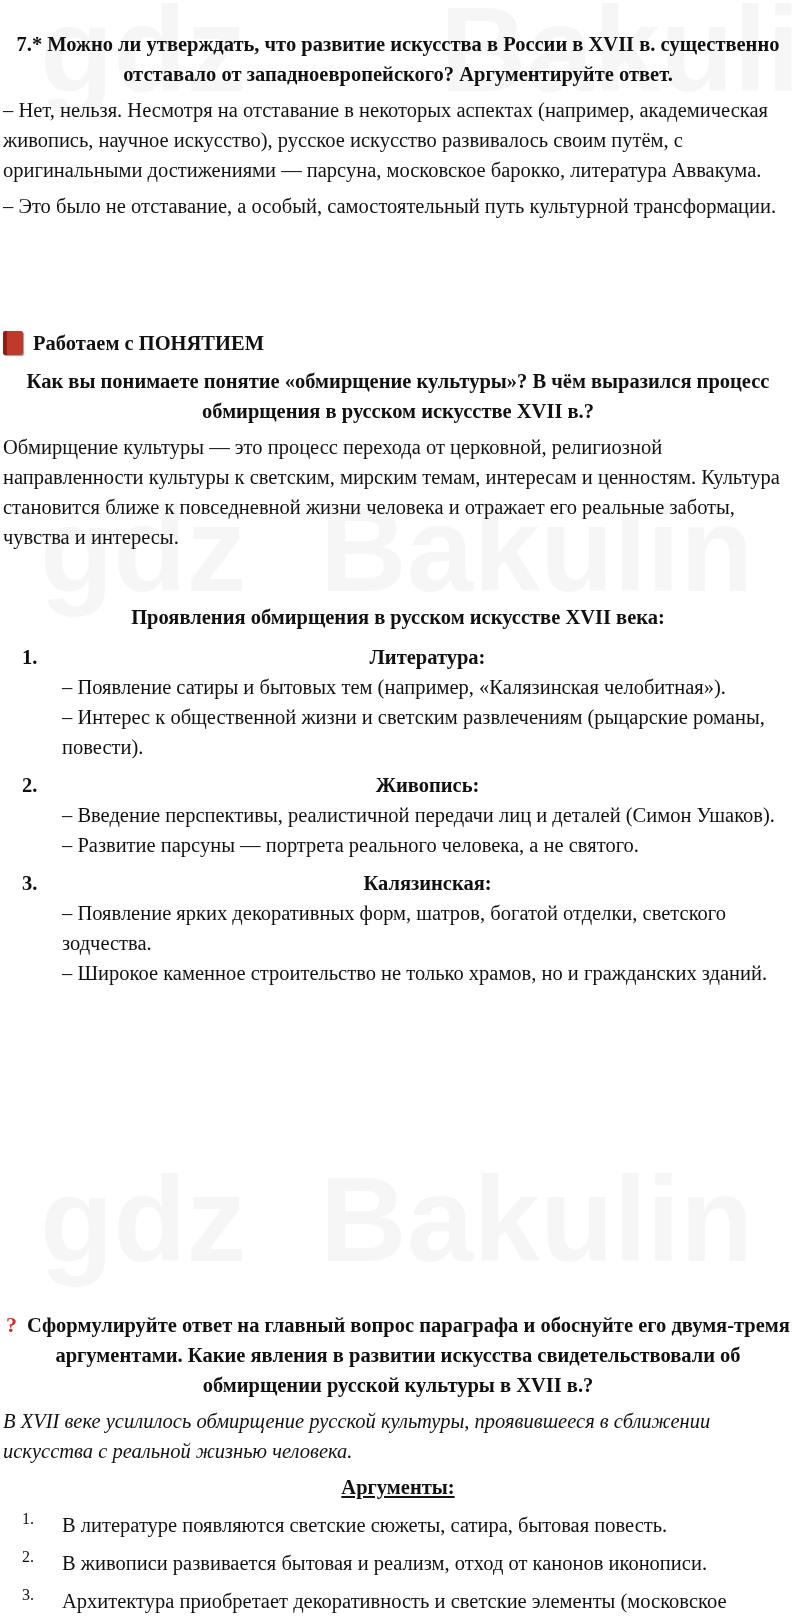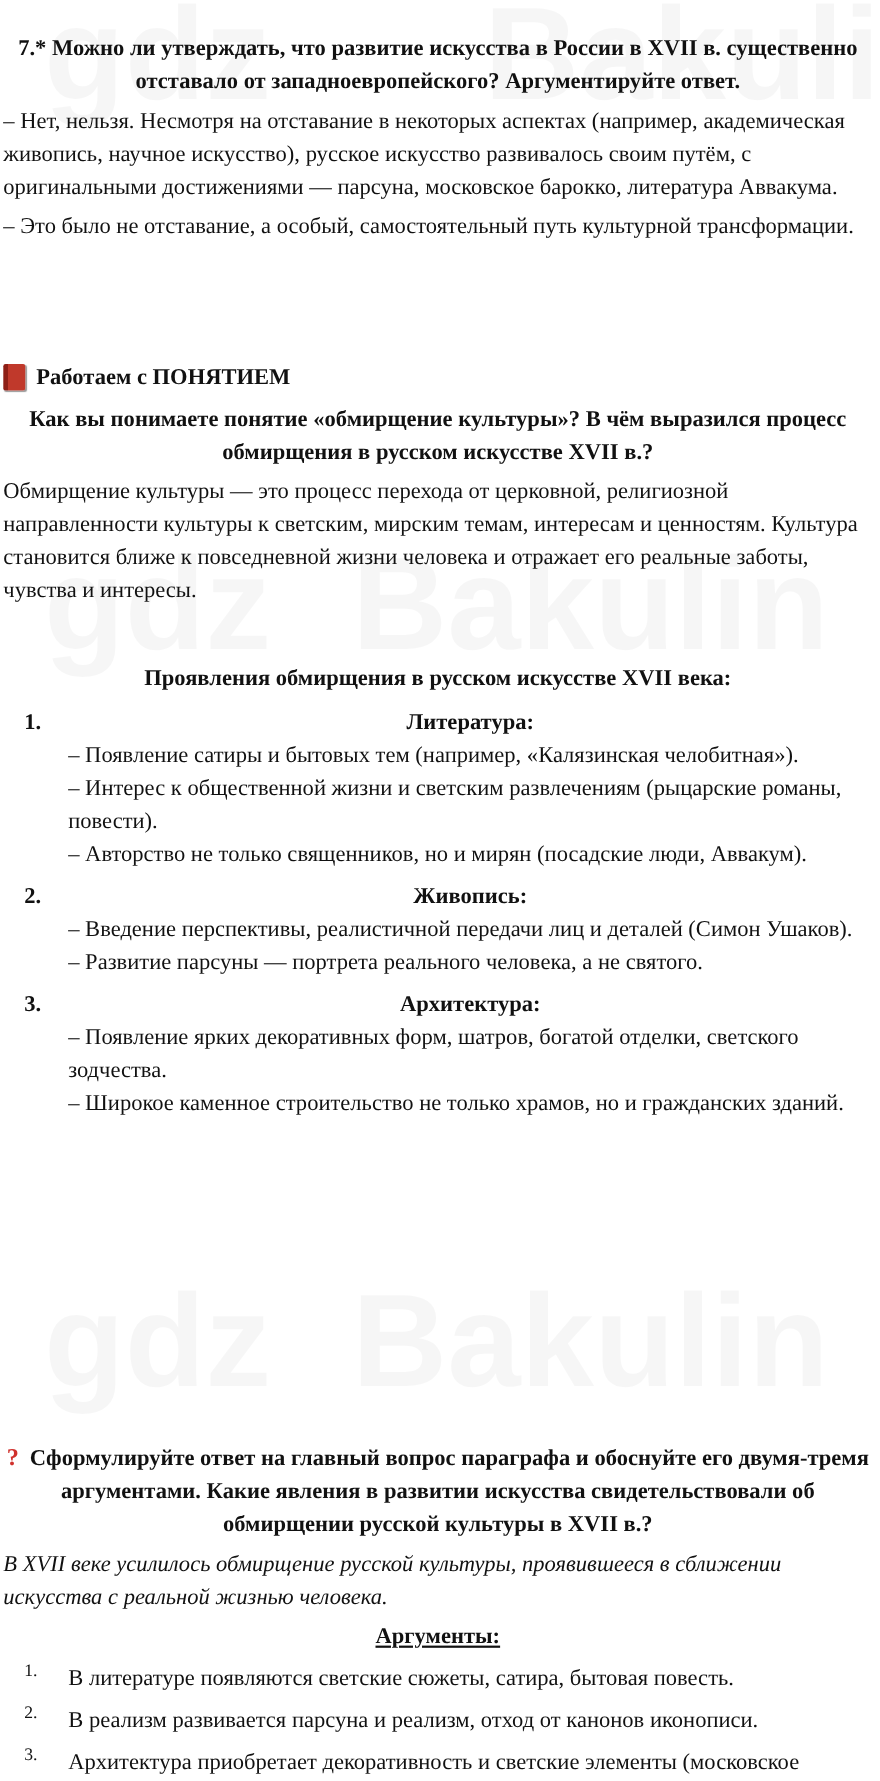--- a/index.html
+++ b/index.html
@@ -46,49 +46,48 @@
   </div>
 
   <div class="block" style="top:602px;">
     <p class="q">Проявления обмирщения в русском искусстве XVII века:</p>
 
     <div class="ol-item" style="margin-top:10px;">
       <span class="ol-num q">1.</span>
       <p class="q">Литература:</p>
       <p>– Появление сатиры и бытовых тем (например, «Калязинская челобитная»).</p>
       <p>– Интерес к общественной жизни и светским развлечениям (рыцарские романы, повести).</p>
-      <p>– Авторство не только священников, но и мирян (посадские люди, Аввакум).</p>
     </div>
 
     <div class="ol-item" style="margin-top:8px;">
       <span class="ol-num q">2.</span>
       <p class="q">Живопись:</p>
       <p>– Введение перспективы, реалистичной передачи лиц и деталей (Симон Ушаков).</p>
       <p>– Развитие парсуны — портрета реального человека, а не святого.</p>
     </div>
 
     <div class="ol-item" style="margin-top:8px;">
       <span class="ol-num q">3.</span>
-      <p class="q">Архитектура:</p>
+      <p class="q">Калязинская:</p>
       <p>– Появление ярких декоративных форм, шатров, богатой отделки, светского зодчества.</p>
       <p>– Широкое каменное строительство не только храмов, но и гражданских зданий.</p>
     </div>
   </div>
 
   <div class="block" style="top:1310px;">
     <p class="q"><span class="qmark">?</span><span>Сформулируйте ответ на главный вопрос параграфа и обоснуйте его двумя-тремя аргументами. Какие явления в развитии искусства свидетельствовали об обмирщении русской культуры в XVII в.?</span></p>
     <p class="ital" style="margin-top:6px;">В XVII веке усилилось обмирщение русской культуры, проявившееся в сближении искусства с реальной жизнью человека.</p>
     <p class="q" style="margin-top:6px;text-decoration:underline;">Аргументы:</p>
     <div class="ol-item" style="margin-top:8px;">
       <span class="ol-num">1.</span>
       <p>В литературе появляются светские сюжеты, сатира, бытовая повесть.</p>
     </div>
     <div class="ol-item" style="margin-top:8px;">
       <span class="ol-num">2.</span>
-      <p>В реализм развивается парсуна и реализм, отход от канонов иконописи.</p>
+      <p>В живописи развивается бытовая и реализм, отход от канонов иконописи.</p>
     </div>
     <div class="ol-item" style="margin-top:8px;">
       <span class="ol-num">3.</span>
       <p>Архитектура приобретает декоративность и светские элементы (московское барокко).</p>
     </div>
   </div>
 
 </div>
 
 </body></html>

